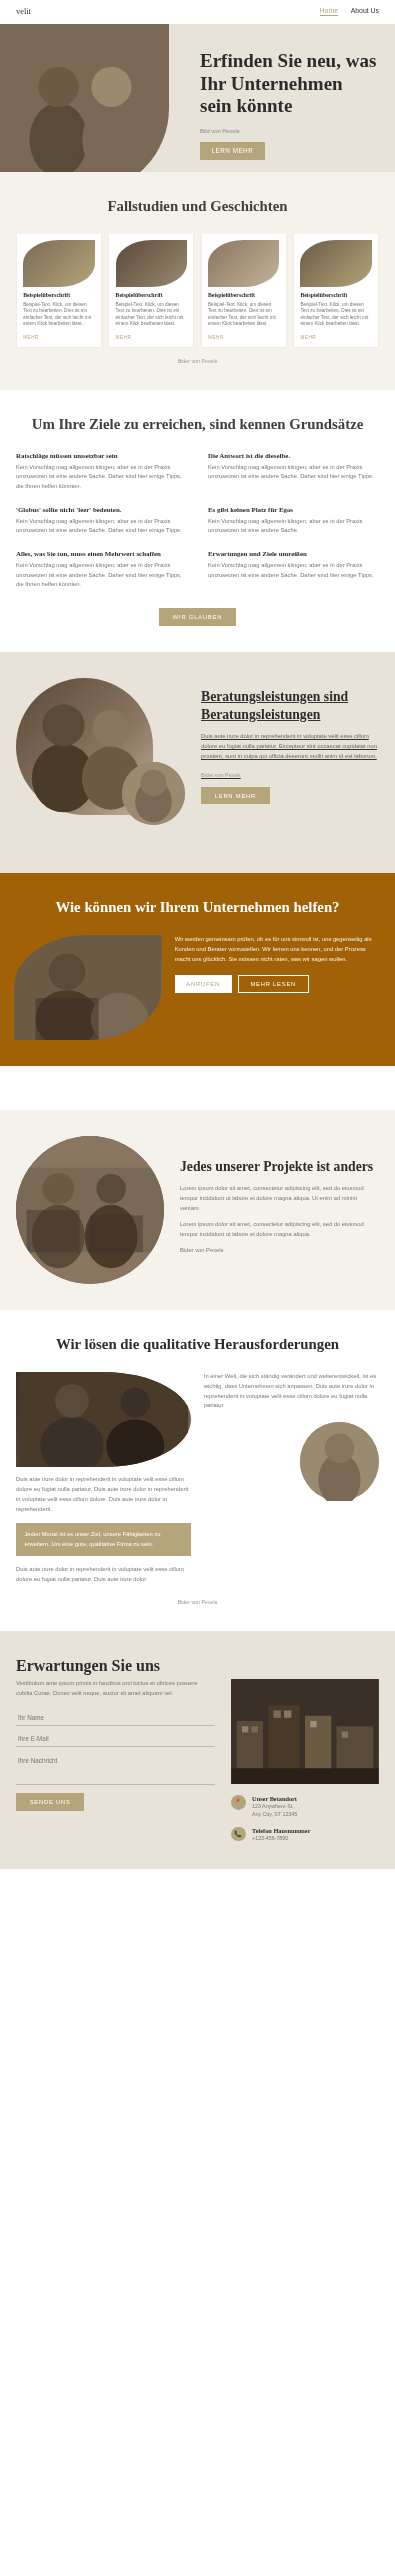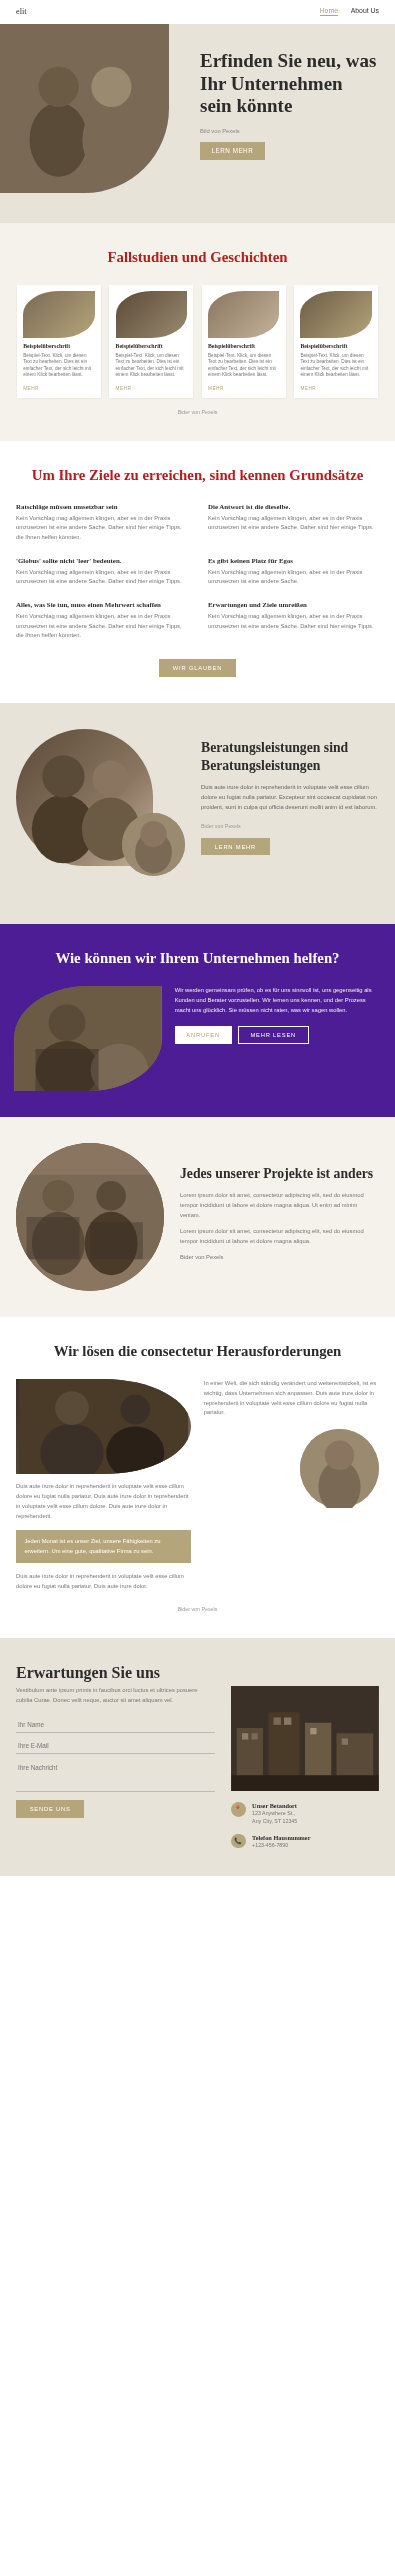--- a/index.html
+++ b/index.html
@@ -6,21 +6,21 @@
     body { font-family: Georgia, 'Times New Roman', serif; background: #fff; color: #333; width: 395px; }
 
     
     nav {
       display: flex; align-items: center; justify-content: space-between;
       padding: 7.4px 16px; background: #fff;
     }
 
     
     .hero {
-      position: relative; height: 199px; overflow: hidden;
+      position: relative; height: 148px; overflow: hidden;
       background: #e8e3d8;
     }
     .hero-people {
       position: absolute; left: 0; top: 0; width: 169px; height: 169px;
       background: #7a6a55;
       border-radius: 0 0 50% 0;
       display: flex; align-items: center; justify-content: center;
     }
     .people-svg { width: 148px; height: 148px; }
 
@@ -35,21 +35,21 @@
     .hero-cta {
       display: inline-block; background: #b5a57a; color: #fff;
       padding: 5.3px 11.6px; font-family: sans-serif; font-size: 6.3px;
       text-transform: uppercase; letter-spacing: 0.5px; text-decoration: none;
       cursor: pointer; border: none;
     }
 
     
     section { padding: 26px 16px; }
     .section-title {
-      text-align: center; font-size: 14.8px; color: #b91c1c; margin-bottom: 19px;
+      text-align: center; font-size: 14.8px; color: #404040; margin-bottom: 19px;
       font-family: Georgia, serif;
     }
 
     
     .case-studies { background: #f5f2ec; }
     .case-cards { display: flex; gap: 8.4px; justify-content: center; flex-wrap: wrap; }
     .case-card {
       background: #fff; width: 84px; padding: 6.3px;
       box-shadow: 0 0.5px 2.1px rgba(0,0,0,0.08);
     }
@@ -88,27 +88,27 @@
       width: 137px; height: 137px;
       background: linear-gradient(135deg, #5a4a38 0%, #8a7560 60%, #c4b39a 100%);
       border-radius: 50% 50% 0 50%;
     }
     .consulting-img-small {
       position: absolute; right: 0; bottom: -10.5px;
       width: 63px; height: 63px;
       background: linear-gradient(135deg, #8a7560 0%, #b5a57a 100%);
       border-radius: 50%;
     }
-    .consulting-content { flex: 1; }
+    .consulting-content { flex: 1; text-decoration: underline; }
     .consulting-content h2 { font-size: 13.7px; font-family: Georgia, serif; color: #2c2c2c; margin-bottom: 8.4px; line-height: 1.3; }
     .consulting-content p { font-size: 5.8px; font-family: sans-serif; color: #666; line-height: 1.7; margin-bottom: 10.5px; }
     .consulting-link { font-size: 5.3px; font-family: sans-serif; color: #999; margin-bottom: 8.4px; }
 
     
-    .help-section { background: #4c1d95; padding: 26px 14px; }
+    .help-section { background: #a16207; padding: 26px 14px; }
     .help-section .section-title { color: #fff; }
     .help-inner { display: flex; gap: 12.7px; align-items: flex-start; }
     .help-img {
       width: 148px; height: 105px; flex-shrink: 0;
       background: linear-gradient(135deg, #6b5b45 0%, #8a7560 100%);
       border-radius: 50% 0 50% 0;
       overflow: hidden;
     }
     .help-text { flex: 1; }
     .help-text p { font-size: 5.8px; font-family: sans-serif; color: #f5f2ec; line-height: 1.7; margin-bottom: 10.5px; }
@@ -120,21 +120,21 @@
       cursor: pointer; border: none;
     }
     .btn-outline {
       display: inline-block; background: transparent; color: #fff;
       padding: 5.3px 11.6px; font-family: sans-serif; font-size: 5.8px;
       text-transform: uppercase; letter-spacing: 0.8px; text-decoration: none;
       cursor: pointer; border: 0.5px solid #fff;
     }
 
     
-    .projects { background: #f5f2ec; }
+    .projects { background: #f5f2ec; margin-top: 44px; }
     .projects-layout { display: flex; gap: 16px; align-items: center; }
     .projects-img {
       width: 148px; height: 148px; flex-shrink: 0;
       background: linear-gradient(135deg, #5a4a38 0%, #9a8a70 100%);
       border-radius: 50%;
       overflow: hidden;
     }
     .projects-content h2 { font-size: 13.7px; font-family: Georgia, serif; color: #2c2c2c; margin-bottom: 8.4px; line-height: 1.3; }
     .projects-content p { font-size: 5.8px; font-family: sans-serif; color: #777; line-height: 1.7; margin-bottom: 6.3px; }
     .projects-footnote { font-size: 5.3px; font-family: sans-serif; color: #999; }
@@ -188,21 +188,21 @@
     .contact-info-text h5 { font-size: 6.3px; font-family: Georgia, serif; color: #2c2c2c; margin-bottom: 1.6px; }
     .contact-info-text p { font-size: 5.3px; font-family: sans-serif; color: #777; line-height: 1.5; }
 
     
     .img-fill-1 { background: #7a6a55; }
   </style>
 </head>
 <body>
 
 <nav>
-  <span>elit</span>
+  <span>velit</span>
   <div style="display:flex;gap:12.7px;font-family:sans-serif;font-size:6.9px;">
     <a href="#" style="text-decoration:none;color:#b5a57a;border-bottom:0.5px solid #b5a57a;padding-bottom:1.1px;">Home</a>
     <a href="#" style="text-decoration:none;color:#333;">About Us</a>
   </div>
 </nav>
 
 <section class="hero">
   <div class="hero-people">
     <svg class="people-svg" viewBox="0 0 280 280">
 
@@ -370,21 +370,21 @@
     <div class="projects-content">
       <h2>Jedes unserer Projekte ist anders</h2>
       <p>Lorem ipsum dolor sit amet, consectetur adipiscing elit, sed do eiusmod tempor incididunt ut labore et dolore magna aliqua. Ut enim ad minim veniam.</p>
       <p>Lorem ipsum dolor sit amet, consectetur adipiscing elit, sed do eiusmod tempor incididunt ut labore et dolore magna aliqua.</p>
       <p class="projects-footnote">Bider von Pexels</p>
     </div>
   </div>
 </section>
 
 <section class="challenges">
-  <h2 class="challenges-title">Wir lösen die consectetur Herausforderungen</h2>
+  <h2 class="challenges-title">Wir lösen die qualitative Herausforderungen</h2>
   <div class="challenges-layout">
     <div class="challenges-left">
       <div style="width:100%;height:95px;background:linear-gradient(135deg,#3a3028,#7a6a55);border-radius:0 50% 50% 0;overflow:hidden;margin-bottom:8.4px;">
         <svg viewBox="0 0 320 180" width="100%" height="95">
           <rect width="320" height="180" fill="#4a3a28"></rect>
           <ellipse cx="100" cy="140" rx="60" ry="55" fill="#3a3028"></ellipse>
           <circle cx="100" cy="55" r="32" fill="#5a4a38"></circle>
           <ellipse cx="220" cy="140" rx="55" ry="50" fill="#2a2018"></ellipse>
           <circle cx="220" cy="58" r="28" fill="#3a3028"></circle>
         </svg>

